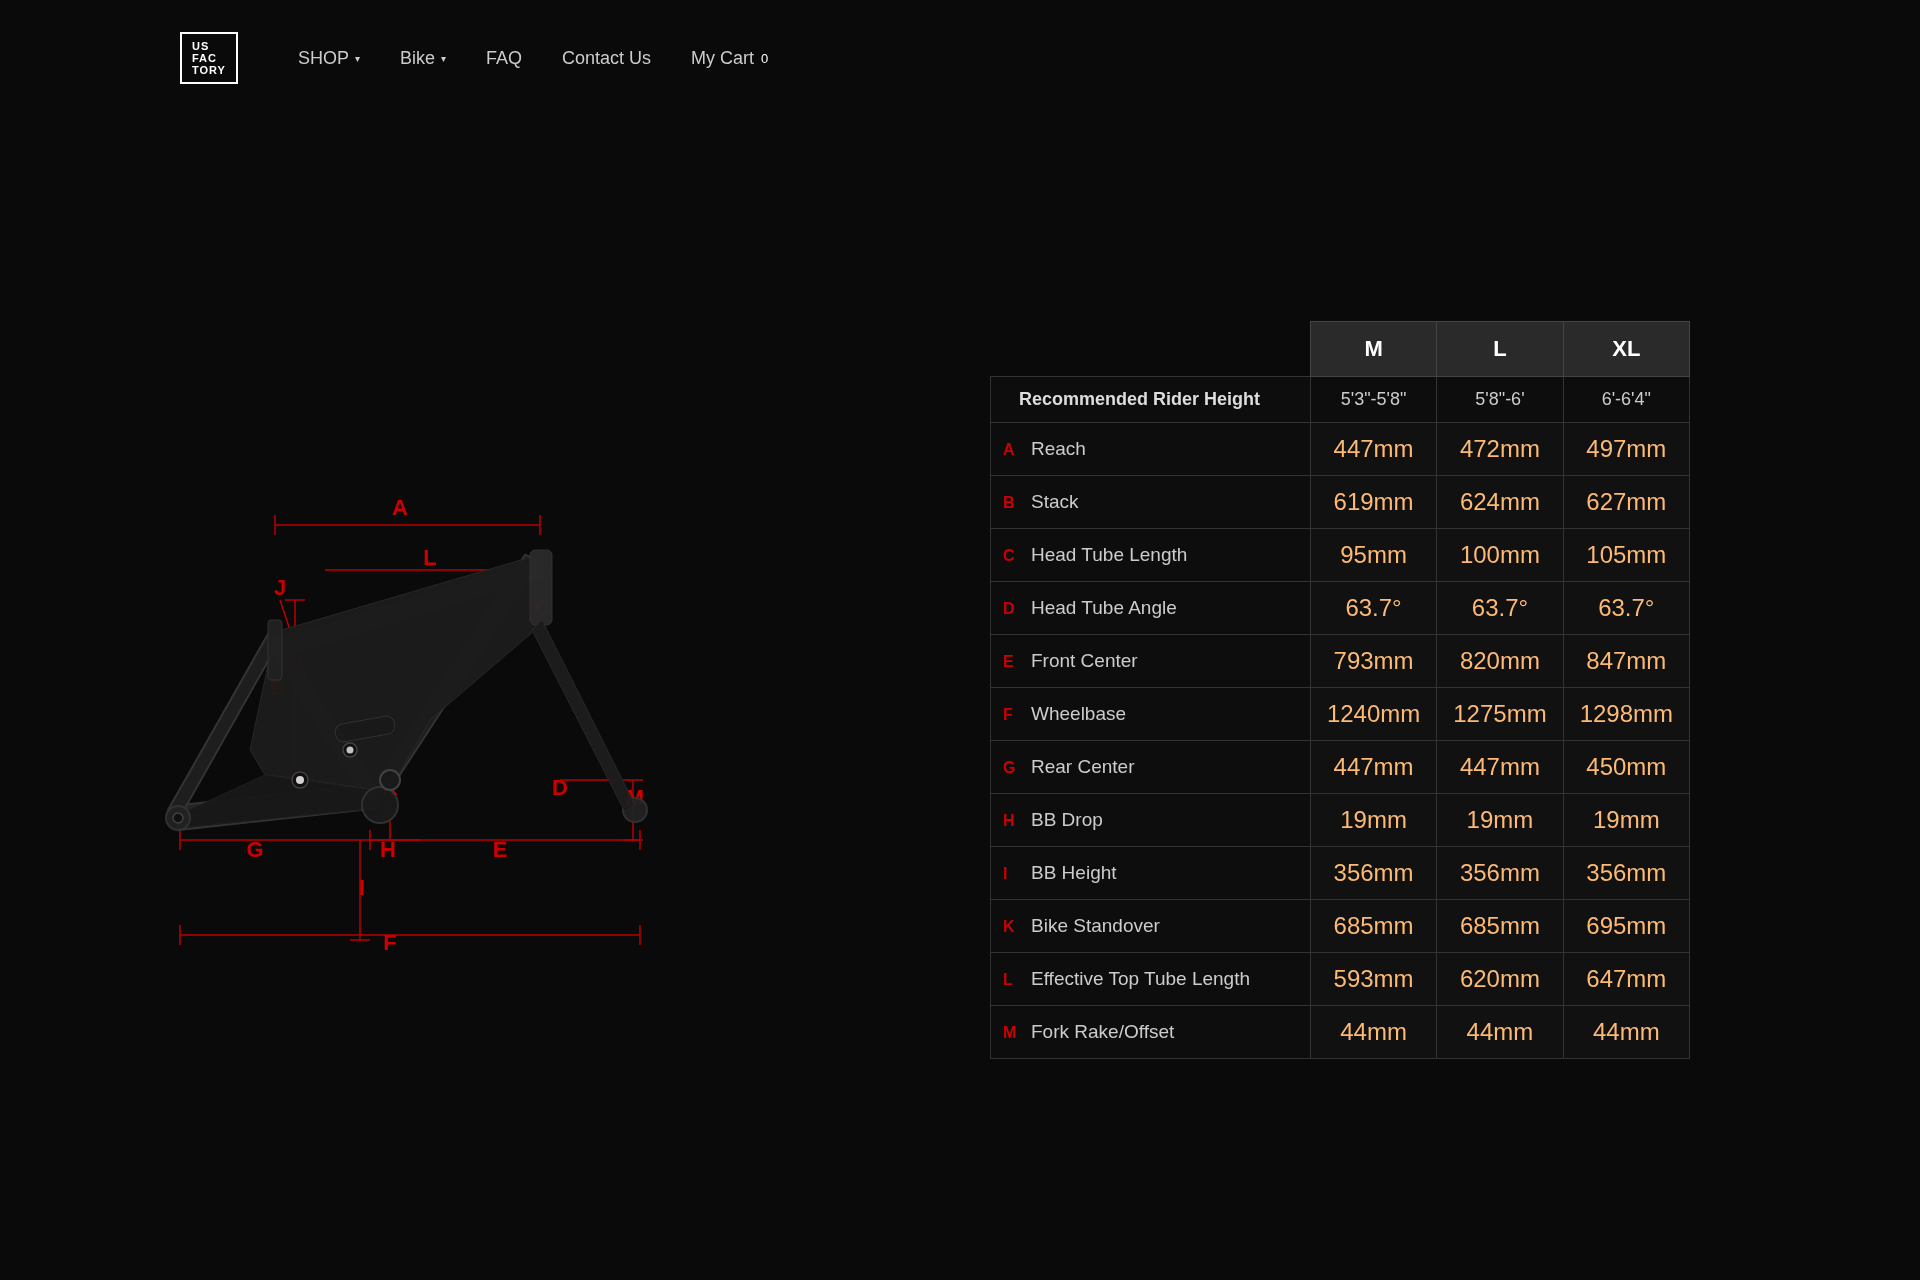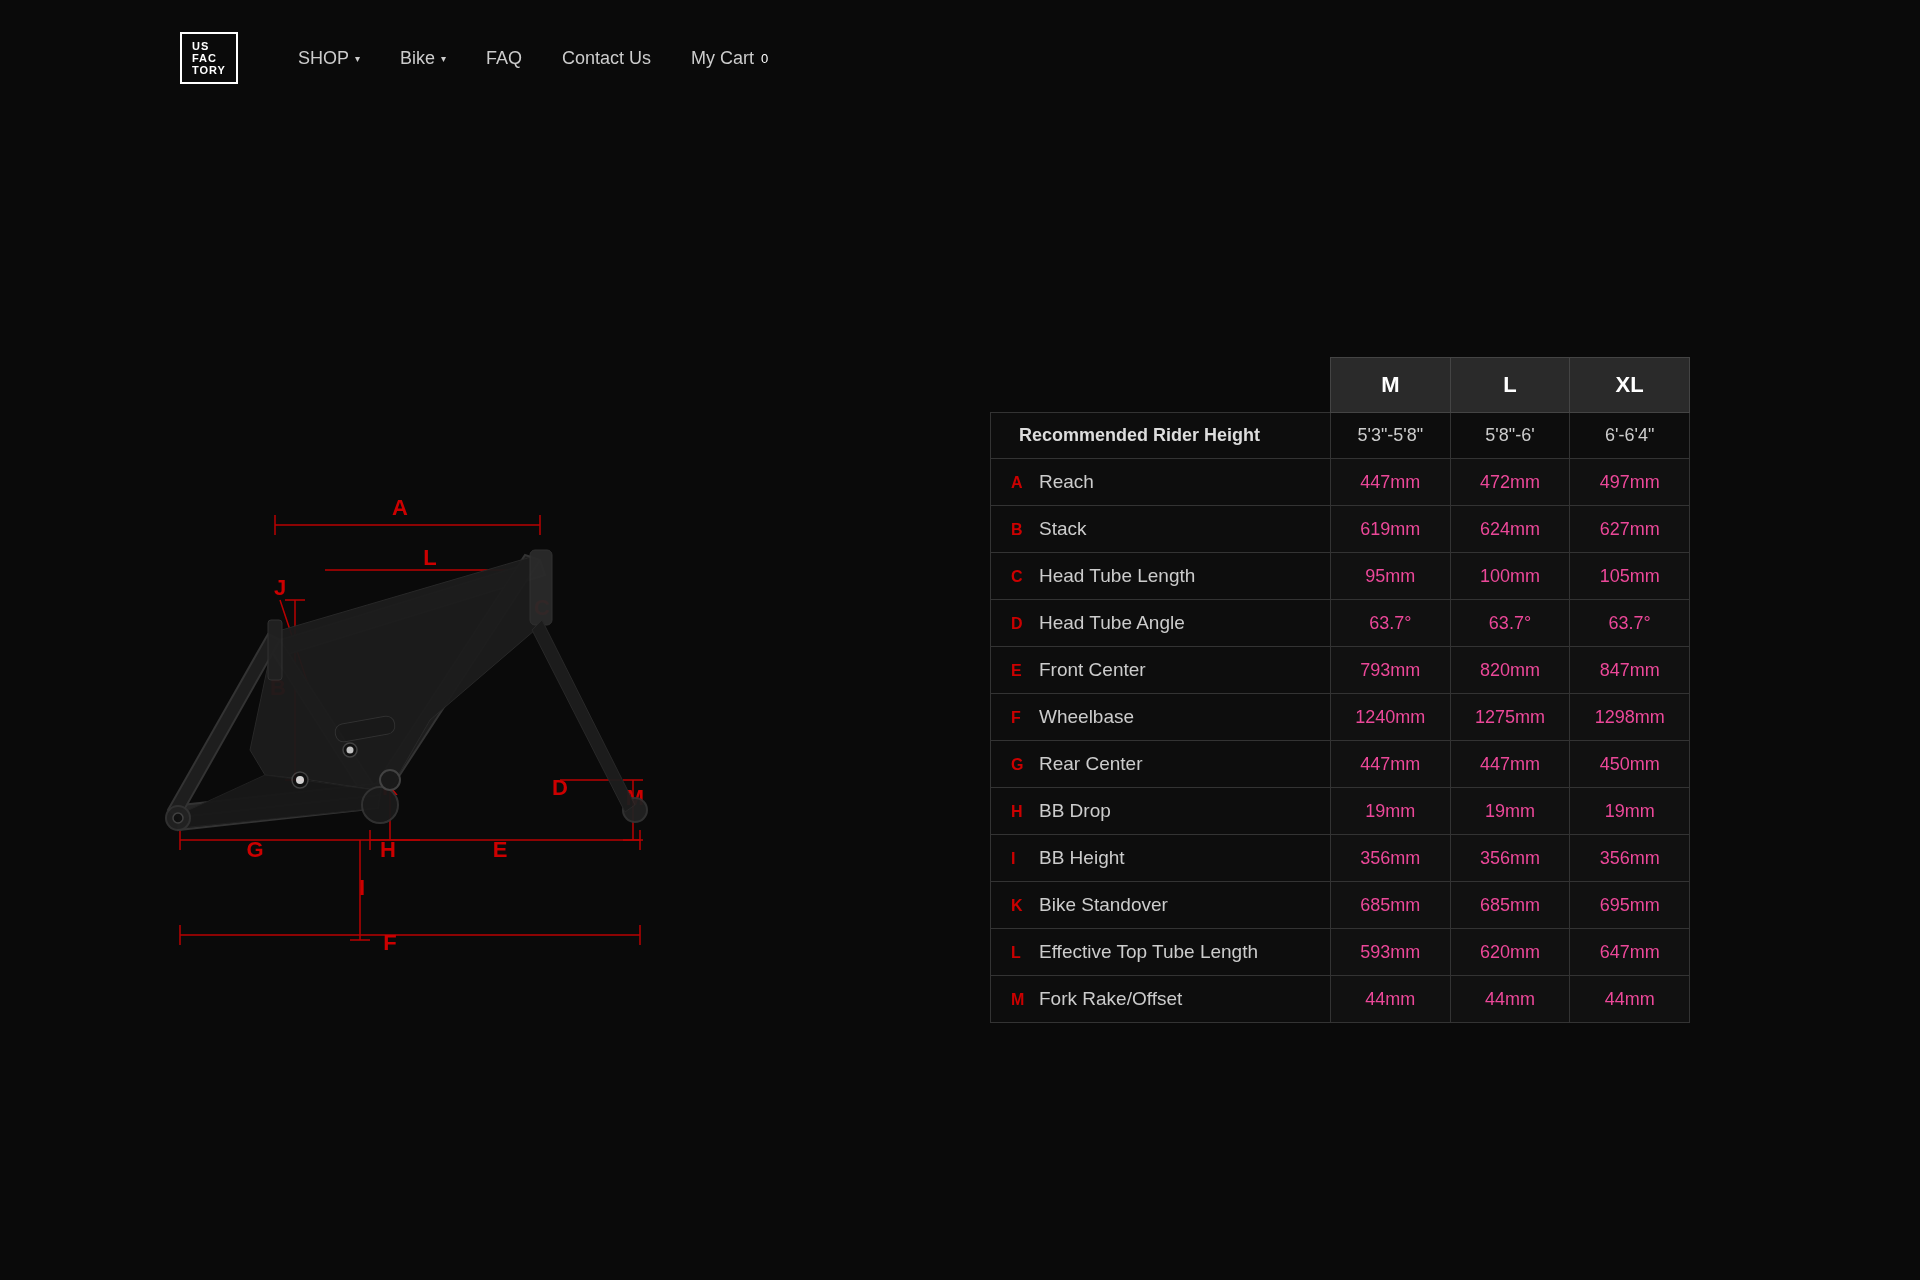--- a/index.html
+++ b/index.html
@@ -99,28 +99,28 @@
       border: 1px solid #444;
     }
     .spec-table thead tr th:first-child {
       background: transparent;
       border: none;
       width: 340px;
     }
     .spec-table tbody tr td {
       border: 1px solid #333;
       padding: 12px 16px;
-      font-size: 18px;
-      color: #ec4899;
+      font-size: 24px;
+      color: #fdba74;
       text-align: center;
       background: #111;
     }
     .spec-table tbody tr td:first-child {
       text-align: left;
-      padding-left: 20px;
+      padding-left: 12px;
       background: #0d0d0d;
       color: #ccc;
       font-size: 19px;
     }
     .spec-table tbody tr:first-child td {
       font-size: 17px;
       color: #bbb;
     }
     .row-label-letter {
       color: #cc0000;

